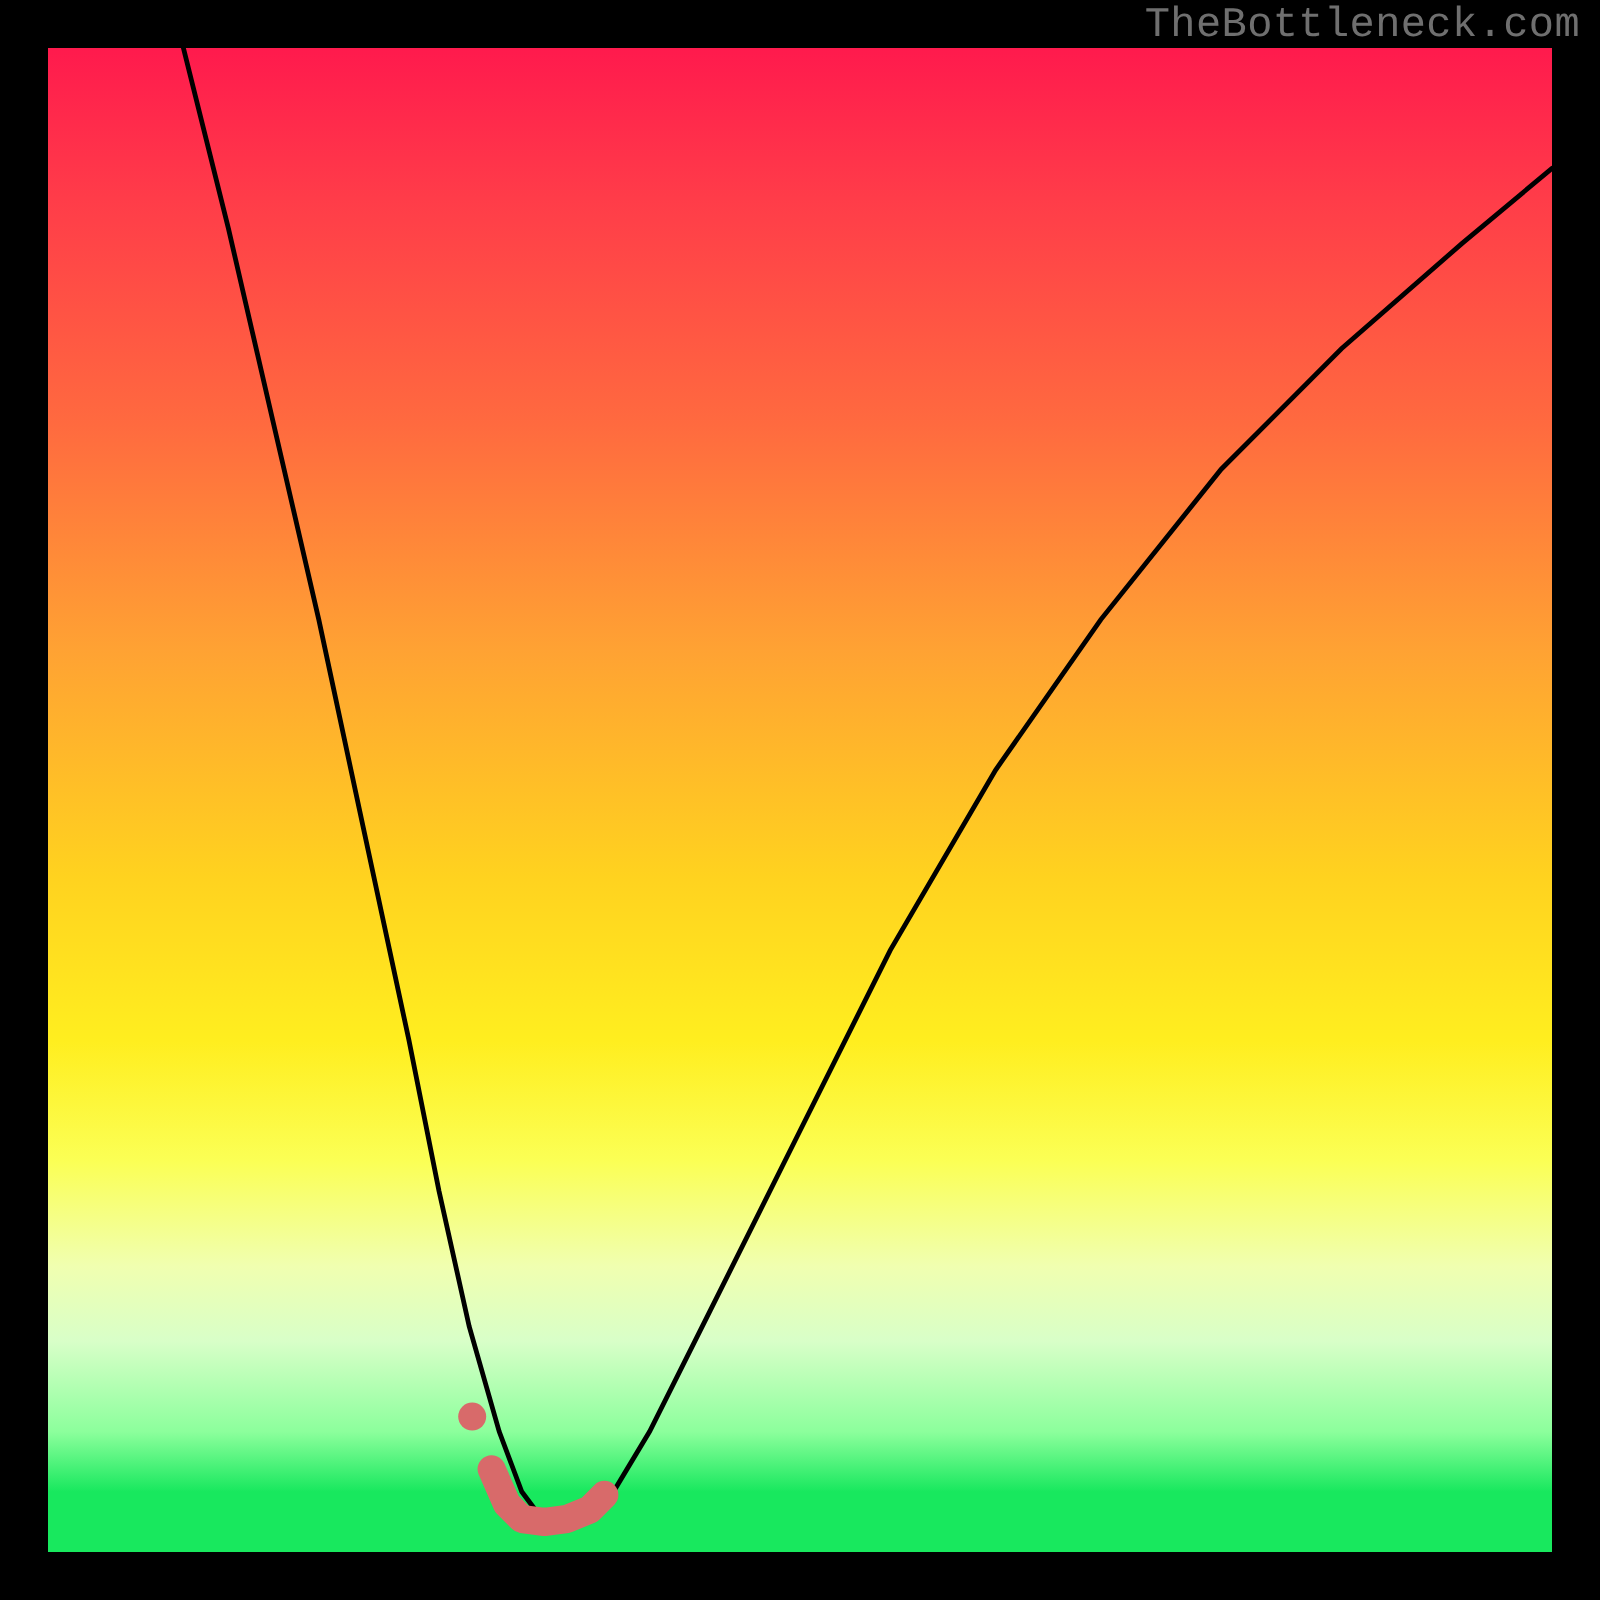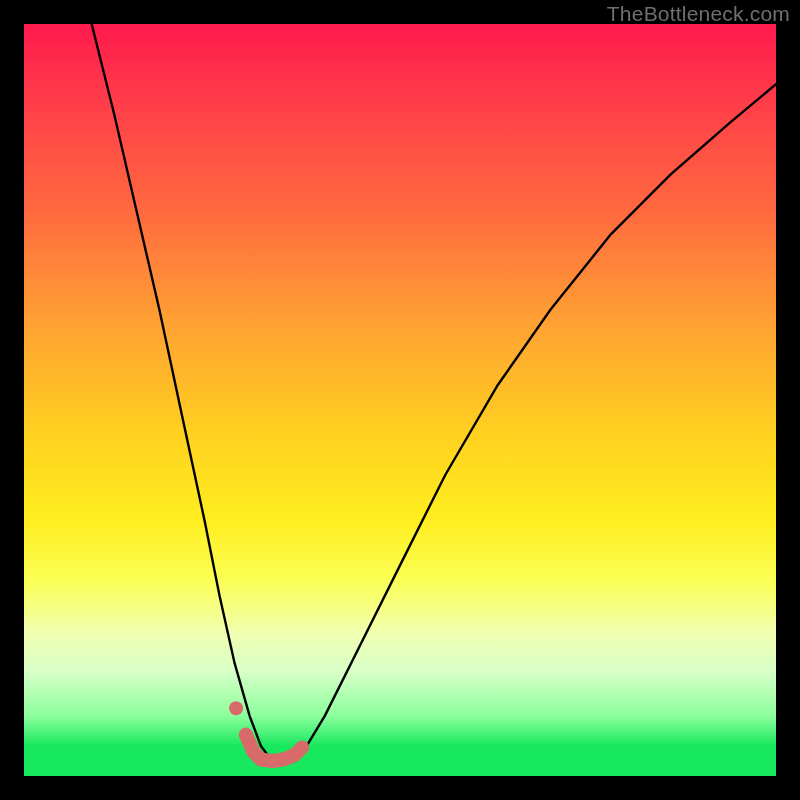--- a/index.html
+++ b/index.html
@@ -28,21 +28,21 @@
       #d8ffc8 86%,
       #8cff9c 92%,
       #18e85e 96%,
       #18e85e 100%
     );
   }
   .watermark {
     position: absolute;
     top: 2px;
     right: 10px;
-    font-family: Liberation Sans, sans-serif;
+    font-family: Liberation Mono, monospace;
     font-size: 21px;
     color: #6f6f6f;
     font-weight: 500;
     letter-spacing: 0.2px;
   }
   svg.curve {
     position: absolute;
     left: 0;
     top: 0;
   }

